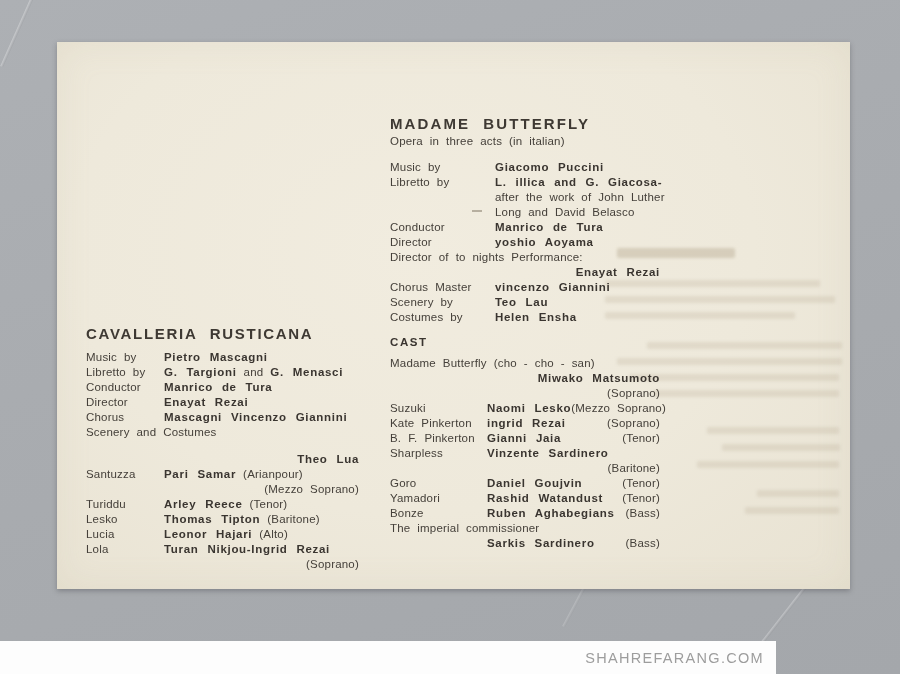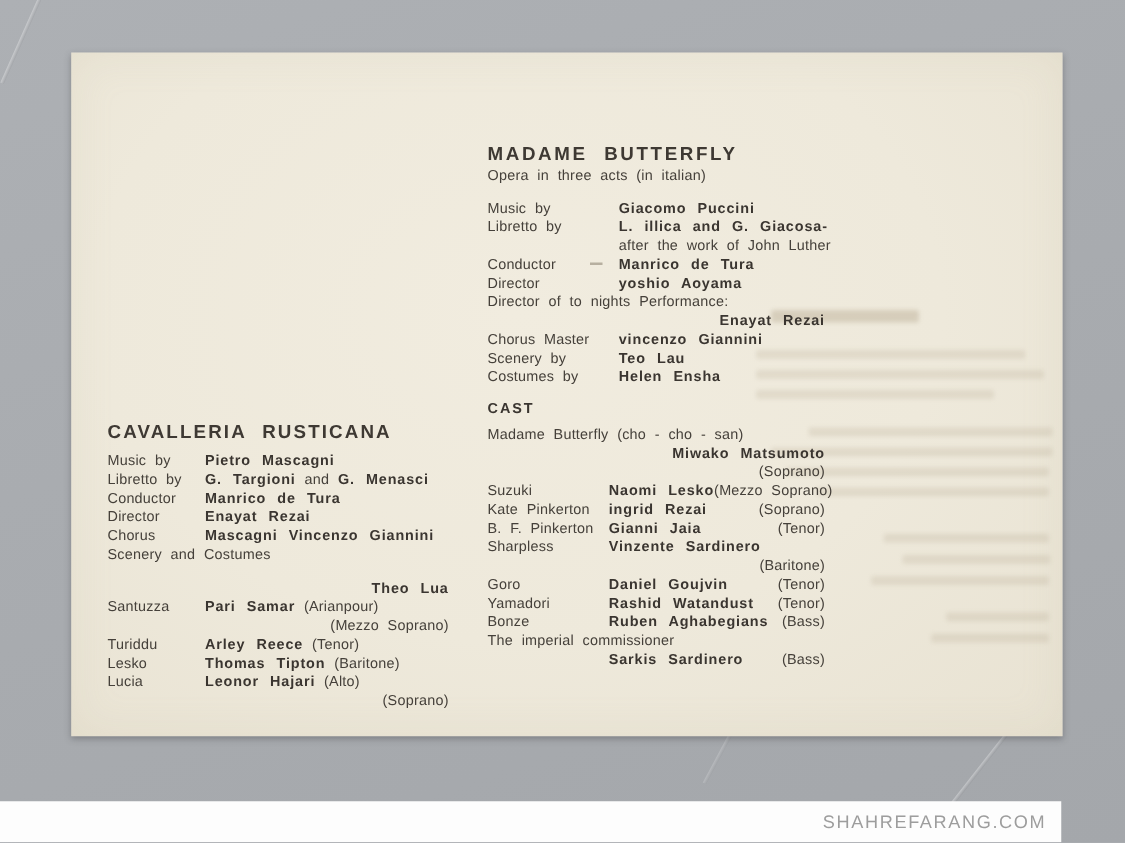--- a/index.html
+++ b/index.html
@@ -34,21 +34,21 @@
   .bb10 { left:665px; top:402px; width:118px; height:7px; }
   .bb11 { left:640px; top:419px; width:142px; height:7px; }
   .bb12 { left:700px; top:448px; width:82px; height:7px; }
   .bb13 { left:688px; top:465px; width:94px; height:7px; }
 
   .pencil-dash { position:absolute; left:415px; top:168px; width:10px; height:2px;
                  background:rgba(125,115,98,.5); }
 
   .col { position:absolute; color:#45403a; font-size:11.5px; line-height:15px;
          letter-spacing:.2px; word-spacing:3.5px; white-space:nowrap; }
-  .col-left { left:29px; top:296px; width:273px; }
+  .col-left { left:29px; top:284px; width:273px; }
   .col-right { left:333px; top:74px; width:270px; }
 
   .title { font-weight:bold; font-size:15px; letter-spacing:2.1px; word-spacing:7px;
            color:#3e3933; margin-bottom:3px; }
   .subtitle { margin-bottom:11px; }
   .col-left .title { margin-bottom:9px; letter-spacing:1.7px; }
 
   .row { display:flex; }
   .lbl { flex:0 0 78px; }
   .col-right .credits .lbl { flex:0 0 105px; }
@@ -57,21 +57,21 @@
   .note { margin-left:7px; }
   .tight { margin-left:0; }
   .pushright { margin-left:auto; }
   .rline { text-align:right; }
   .ind { padding-left:105px; }
   .ind-cast { padding-left:97px; }
   .gap-theo { margin-top:12px; }
   .cast-head { font-weight:bold; letter-spacing:1.6px; word-spacing:5px; color:#3a3530;
                margin-top:10px; margin-bottom:6px; }
 
-  .watermark-strip { position:absolute; left:0; top:641px; width:849px; height:33px;
+  .watermark-strip { position:absolute; left:0; top:641px; width:776px; height:33px;
                      background:#fdfdfd; display:flex; align-items:center;
                      justify-content:flex-end; padding-right:12px; }
   .watermark-text { color:#9d9d9d; font-size:14.5px; letter-spacing:1.3px; }
 </style>
 </head>
 <body>
 
 <div class="scene">
   <div class="crease crease-tl"></div>
   <div class="crease crease-br1"></div>
@@ -138,38 +138,43 @@
         <div class="row">
           <span class="lbl">Lesko</span>
           <span class="b">Thomas Tipton</span>
           <span class="note">(Baritone)</span>
         </div>
         <div class="row">
           <span class="lbl">Lucia</span>
           <span class="b">Leonor Hajari</span>
           <span class="note">(Alto)</span>
         </div>
+        <div class="row">
+          <span class="lbl">Lola</span>
+          <span class="b">Turan Nikjou-Ingrid Rezai</span>
+        </div>
         <div class="rline">(Soprano)</div>
       </div>
     </section>
 
     <section class="col col-right">
       <div class="title">MADAME BUTTERFLY</div>
       <div class="subtitle">Opera in three acts (in italian)</div>
 
       <div class="credits">
         <div class="row">
           <span class="lbl">Music by</span>
           <span class="b">Giacomo Puccini</span>
         </div>
         <div class="row">
           <span class="lbl">Libretto by</span>
           <span class="b">L. illica and G. Giacosa-</span>
         </div>
         <div class="ind">after the work of John Luther</div>
+        <div class="ind">Long and David Belasco</div>
         <div class="row">
           <span class="lbl">Conductor</span>
           <span class="b">Manrico de Tura</span>
         </div>
         <div class="row">
           <span class="lbl">Director</span>
           <span class="b">yoshio Aoyama</span>
         </div>
         <div>Director of to nights Performance:</div>
         <div class="ind b">Enayat Rezai</div>

